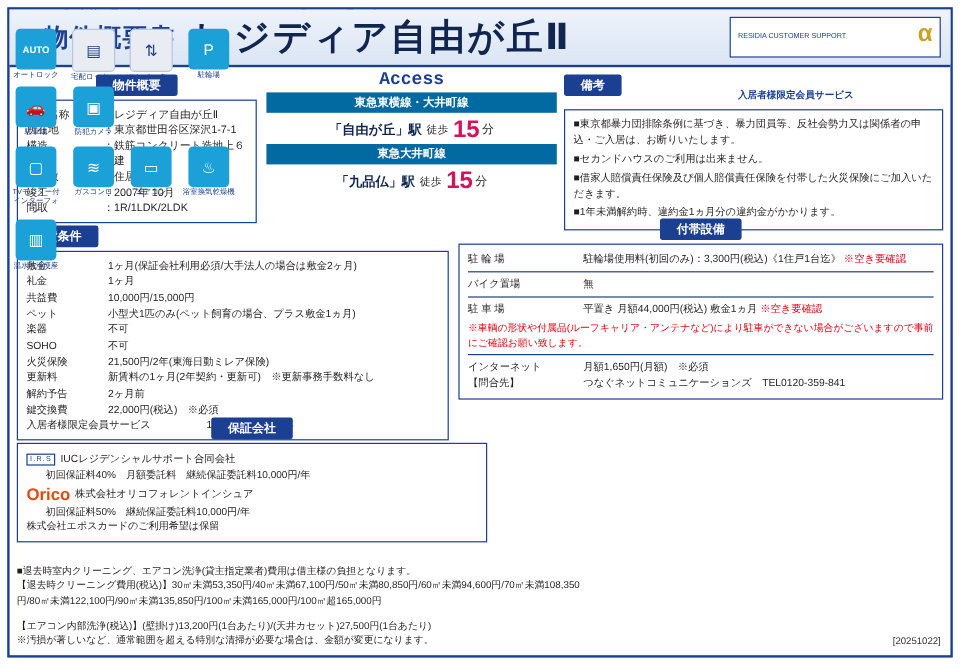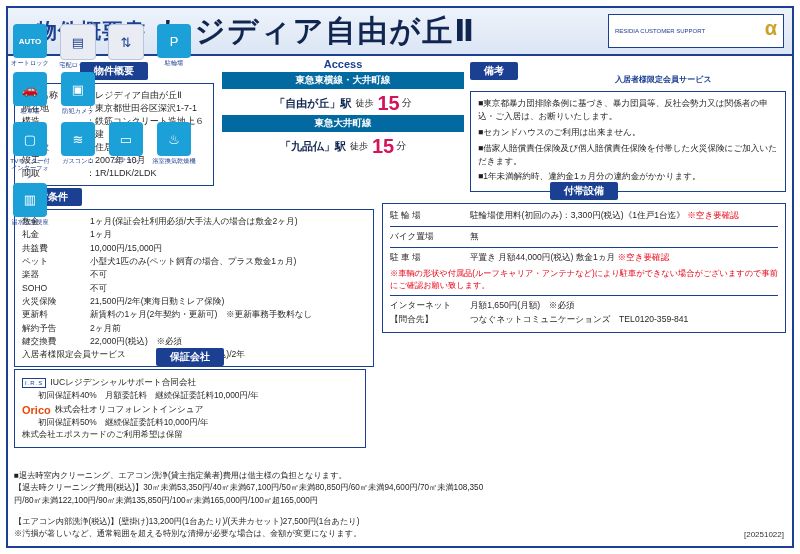--- a/index.html
+++ b/index.html
@@ -55,21 +55,21 @@
 
   
   #overview{left:14px;top:62px;width:200px;}
   #overview .pill-wrap{text-align:center;margin-bottom:3px;}
   .kv{display:flex;line-height:1.45;font-size:9px;}
   .kv .k{width:64px;flex:none;}
   .kv .v{flex:1;}
 
   
   #access{left:222px;top:58px;width:242px;}
-  .acc-title{font-size:11px;font-weight:bold;color:#1b3f91;text-align:center;font-family:Liberation Sans, sans-serif;}
+  .acc-title{font-size:15px;font-weight:bold;color:#1b3f91;text-align:center;font-family:Liberation Mono, monospace;}
   .acc-line{
     background:#0369a1;color:#fff;text-align:center;font-size:9.5px;font-weight:bold;
     padding:2px 0;margin-top:2px;
   }
   .acc-row{display:flex;align-items:center;justify-content:center;margin-top:4px;}
   .acc-row .st{font-size:11px;font-weight:bold;color:#10254f;}
   .acc-row .walk{font-size:9px;margin:0 4px;color:#231f20;}
   .acc-row .num{font-size:20px;font-weight:bold;color:#d4145a;line-height:1;}
   .acc-row .min{font-size:10px;margin-left:2px;}
 
@@ -81,35 +81,35 @@
   
   #terms{left:14px;top:188px;width:360px;}
   #terms .pill-wrap{margin-bottom:3px;}
   .trow{display:flex;font-size:8.6px;line-height:1.55;justify-content:space-between;}
   .trow .k{width:68px;flex:none;}
   .trow .v{flex:1;}
 
   
   #facility{left:382px;top:182px;width:404px;}
   #facility .pill-wrap{text-align:center;margin-bottom:3px;}
-  .frow{display:flex;font-size:8.6px;line-height:1.6;align-items:center;}
+  .frow{display:flex;font-size:8.6px;line-height:1.6;align-items:center;gap:16px;}
   .frow .k{width:80px;flex:none;}
   .frow .v{flex:1;}
   .red{color:#e60012;}
   .note-red{color:#e60012;font-size:8.2px;line-height:1.45;margin-top:4px;}
 
   
-  #guarantee{left:14px;top:348px;width:352px;}
+  #guarantee{left:14px;top:348px;width:392px;}
   #guarantee .pill-wrap{text-align:center;margin-bottom:3px;}
   .g-co{display:flex;align-items:center;font-size:8.6px;margin-top:2px;}
   .g-badge{
     display:inline-block;border:1px solid #1b3f91;color:#1b3f91;font-size:6px;
     padding:1px 2px;margin-right:4px;letter-spacing:1px;
   }
-  .g-orico{color:#e8480c;font-weight:bold;font-size:11px;margin-right:4px;}
+  .g-orico{color:#e8480c;font-weight:bold;font-size:14px;margin-right:4px;}
   .g-sub{font-size:8.4px;margin-left:16px;line-height:1.5;}
 
   
   #equip{left:392px;top:344px;width:394px;}
   .eq-head{display:flex;}
   .eq-col{flex:1;text-align:center;}
   .eq-h{font-size:12px;color:#1b3f91;font-family:"DejaVu Sans",sans-serif;}
   .icons{display:flex;flex-wrap:wrap;justify-content:flex-start;margin-top:4px;}
   .icon-cell{width:44px;text-align:center;margin:0 2px 4px 2px;}
   .ic{

